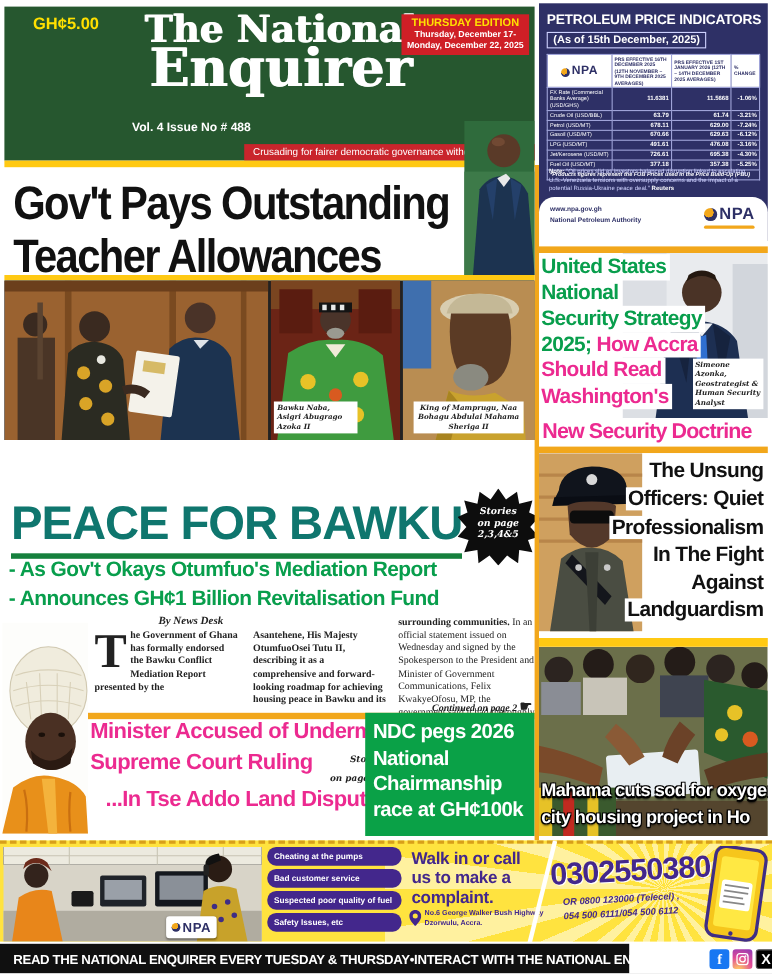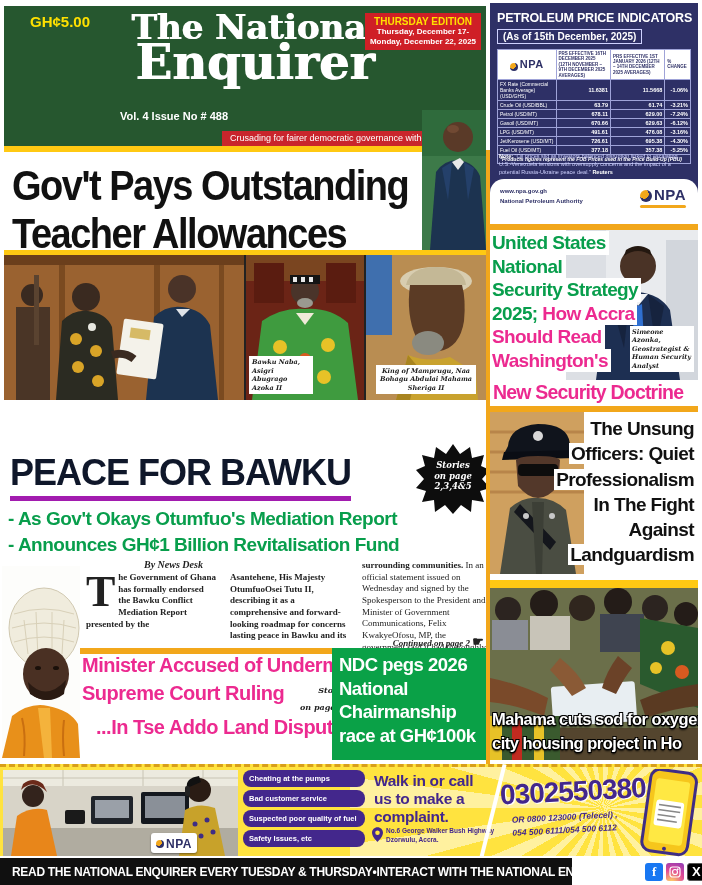--- a/index.html
+++ b/index.html
@@ -37,22 +37,22 @@
   #photo-strip { left:4px; top:255px; width:482px; height:145px; background:#222; }
   .photo { position:absolute; top:0; height:145px; overflow:hidden; }
   .pcaption { position:absolute; background:#fff; color:#222; font-family:"DejaVu Serif", serif;
       font-style:italic; font-weight:bold; font-size:6.5px; line-height:1.3; padding:2px 3px; }
 
   
   #bawku-block { left:4px; top:400px; width:482px; height:160px; background:#fff; }
   .bk-line1 { position:absolute; left:6px; top:0px; white-space:nowrap; }
   .bk-finally { color:#ee3a4e; font-size:44px; font-weight:bold; letter-spacing:-1px; border-bottom:5px solid #ee3a4e; padding-bottom:1px;}
   .bk-lasting { color:#111; font-size:44px; font-weight:bold; letter-spacing:-1px; border-bottom:5px solid #111; padding-bottom:1px;}
-  .bk-line2 { position:absolute; left:6px; top:52px; color:#0f172a; font-size:36px; font-weight:bold;
-      letter-spacing:-1px; border-bottom:5px solid #a21caf; padding-bottom:2px; white-space:nowrap;}
+  .bk-line2 { position:absolute; left:6px; top:52px; color:#0f766e; font-size:43px; font-weight:bold;
+      letter-spacing:-1px; border-bottom:5px solid #15803d; padding-bottom:2px; white-space:nowrap;}
   #starburst { position:absolute; right:-4px; top:44px; width:74px; height:70px; }
   #starburst .star-txt { position:absolute; left:0; top:16px; width:74px; text-align:center; color:#fff;
       font-family:"DejaVu Serif", serif; font-style:italic; font-weight:bold; font-size:8.5px; line-height:1.25; }
   .subheads { position:absolute; left:4px; top:106px; color:#089e4c; font-size:19px; font-weight:bold; line-height:1.35; letter-spacing:-0.5px;}
 
   
   #body-text { left:4px; top:560px; width:482px; height:88px; background:#fff;
       font-family:"Liberation Serif", serif; color:#222; }
   .byline { position:absolute; left:118px; top:-1px; font-weight:bold; font-style:italic; font-size:10px;margin-left:22px; }
   .bcol { position:absolute; font-size:9px; line-height:1.3; }
@@ -241,21 +241,21 @@
           <rect x="63" y="22" width="4" height="5" fill="#e8e8e8"></rect>
         <ellipse cx="59" cy="48" rx="8" ry="5" fill="#9a9a90"></ellipse>
         <path d="M6 145 L16 66 Q36 52 59 54 Q84 52 102 68 L112 145 Z" fill="#3f9b3f"></path>
         <path d="M50 58 L59 70 L68 58 Z" fill="#f0ead8"></path>
         <circle cx="34" cy="92" r="7" fill="#e7c227"></circle>
           <circle cx="82" cy="90" r="7" fill="#e7c227"></circle>
           <circle cx="40" cy="120" r="7" fill="#e7c227"></circle>
           <circle cx="78" cy="122" r="7" fill="#e7c227"></circle>
           <circle cx="59" cy="104" r="6" fill="#d85a20"></circle>
       </svg>
-      <div class="pcaption" style="left:3px; bottom:6px; width:64px;">Bawku Naba, Asigri Abugrago Azoka II</div>
+      <div class="pcaption" style="left:3px; bottom:6px; width:76px;">Bawku Naba, Asigri Abugrago Azoka II</div>
     </div>
     <div class="photo" style="left:362px; width:120px;">
       <svg width="120" height="145" viewBox="0 0 120 145">
         <rect width="120" height="145" fill="#b98d52"></rect>
         <rect x="0" y="0" width="26" height="80" fill="#3f6fae"></rect>
         <ellipse cx="70" cy="26" rx="36" ry="14" fill="#d8cdb0"></ellipse>
         <path d="M40 30 Q44 12 70 12 Q98 12 100 30 Z" fill="#c4b896"></path>
         <path d="M44 30 Q40 60 50 82 Q58 98 74 96 Q94 92 98 66 Q100 44 96 30 Z" fill="#5b3b25"></path>
         <ellipse cx="62" cy="88" rx="16" ry="12" fill="#8a8a80"></ellipse>
         <path d="M30 145 L42 100 Q62 108 84 102 L110 118 L112 145 Z" fill="#c9a22e"></path>
@@ -281,21 +281,21 @@
       <div>- As Gov't Okays Otumfuo's Mediation Report</div>
       <div>- Announces GH¢1 Billion Revitalisation Fund</div>
     </div>
   </div>
 
   <div id="body-text" class="abs">
     <div class="byline">By News Desk</div>
     <div id="bcol1" class="bcol b">
       <span class="dropcap">T</span><span>he Government of Ghana has formally endorsed the Bawku Conflict Mediation Report presented by the</span>
     </div>
-    <div id="bcol2" class="bcol b">Asantehene, His Majesty OtumfuoOsei Tutu II, describing it as a comprehensive and forward-looking roadmap for concerns lasting peace in Bawku and its</div>
+    <div id="bcol2" class="bcol b">Asantehene, His Majesty OtumfuoOsei Tutu II, describing it as a comprehensive and forward-looking roadmap for achieving housing peace in Bawku and its</div>
     <div id="bcol3" class="bcol">
       <b>surrounding communities.</b>
       <span>In an official statement issued on Wednesday and signed by the Spokesperson to the President and Minister of Government Communications, Felix KwakyeOfosu, MP, the government said it had thoroughly reviewed the report submitted on December 16, 2025, and accepted all its</span>
     </div>
     <div class="continued">
       <span>Continued on page 2</span>
       <span class="hand">☛</span>
     </div>
   </div>
 

